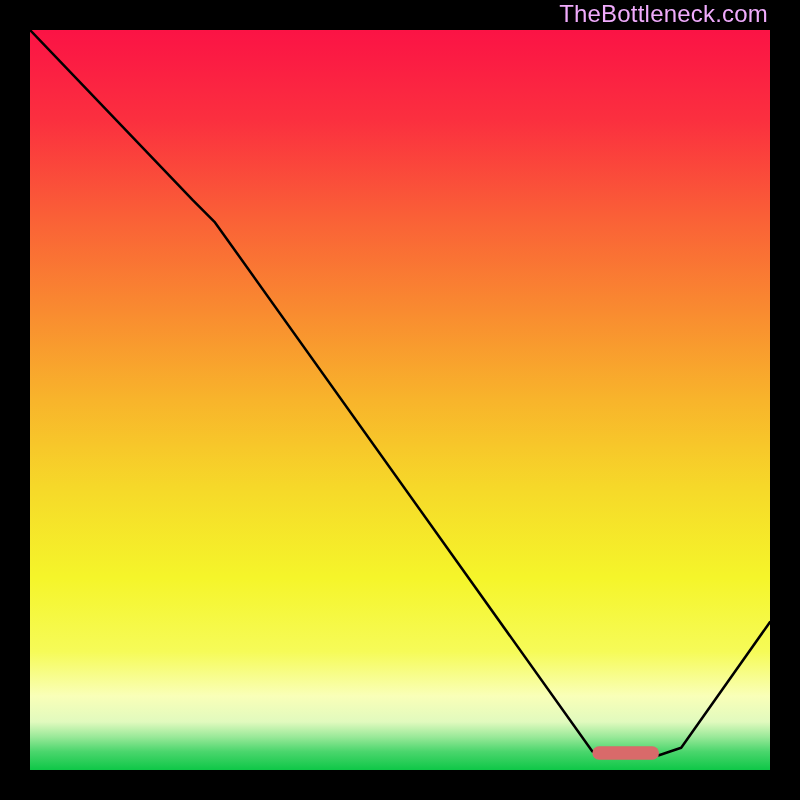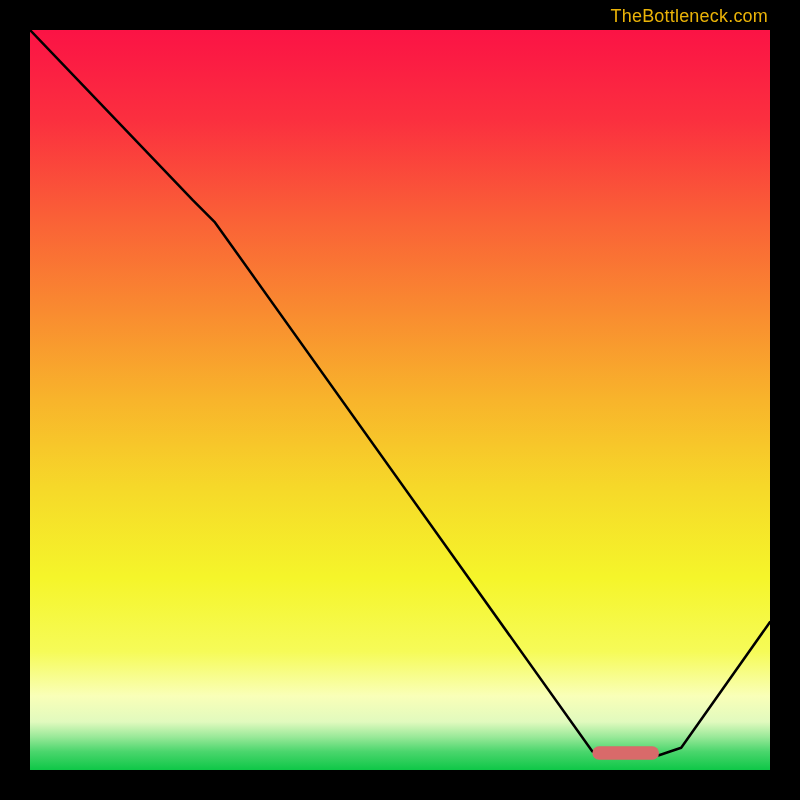--- a/index.html
+++ b/index.html
@@ -19,24 +19,24 @@
   }
   .plot-area {
     position: absolute;
     left: 30px;
     top: 30px;
     width: 740px;
     height: 740px;
   }
   .watermark {
     position: absolute;
-    top: 6px;
+    top: 0;
     right: 32px;
-    color: #eab308;
-    font-size: 18px;
+    color: #f0abfc;
+    font-size: 24px;
     font-weight: 500;
     letter-spacing: 0.2px;
     user-select: none;
   }
 </style>
 </head>
 <body>
 
 <div class="chart-container">
   <svg class="plot-area" viewBox="0 0 100 100" preserveAspectRatio="none">

